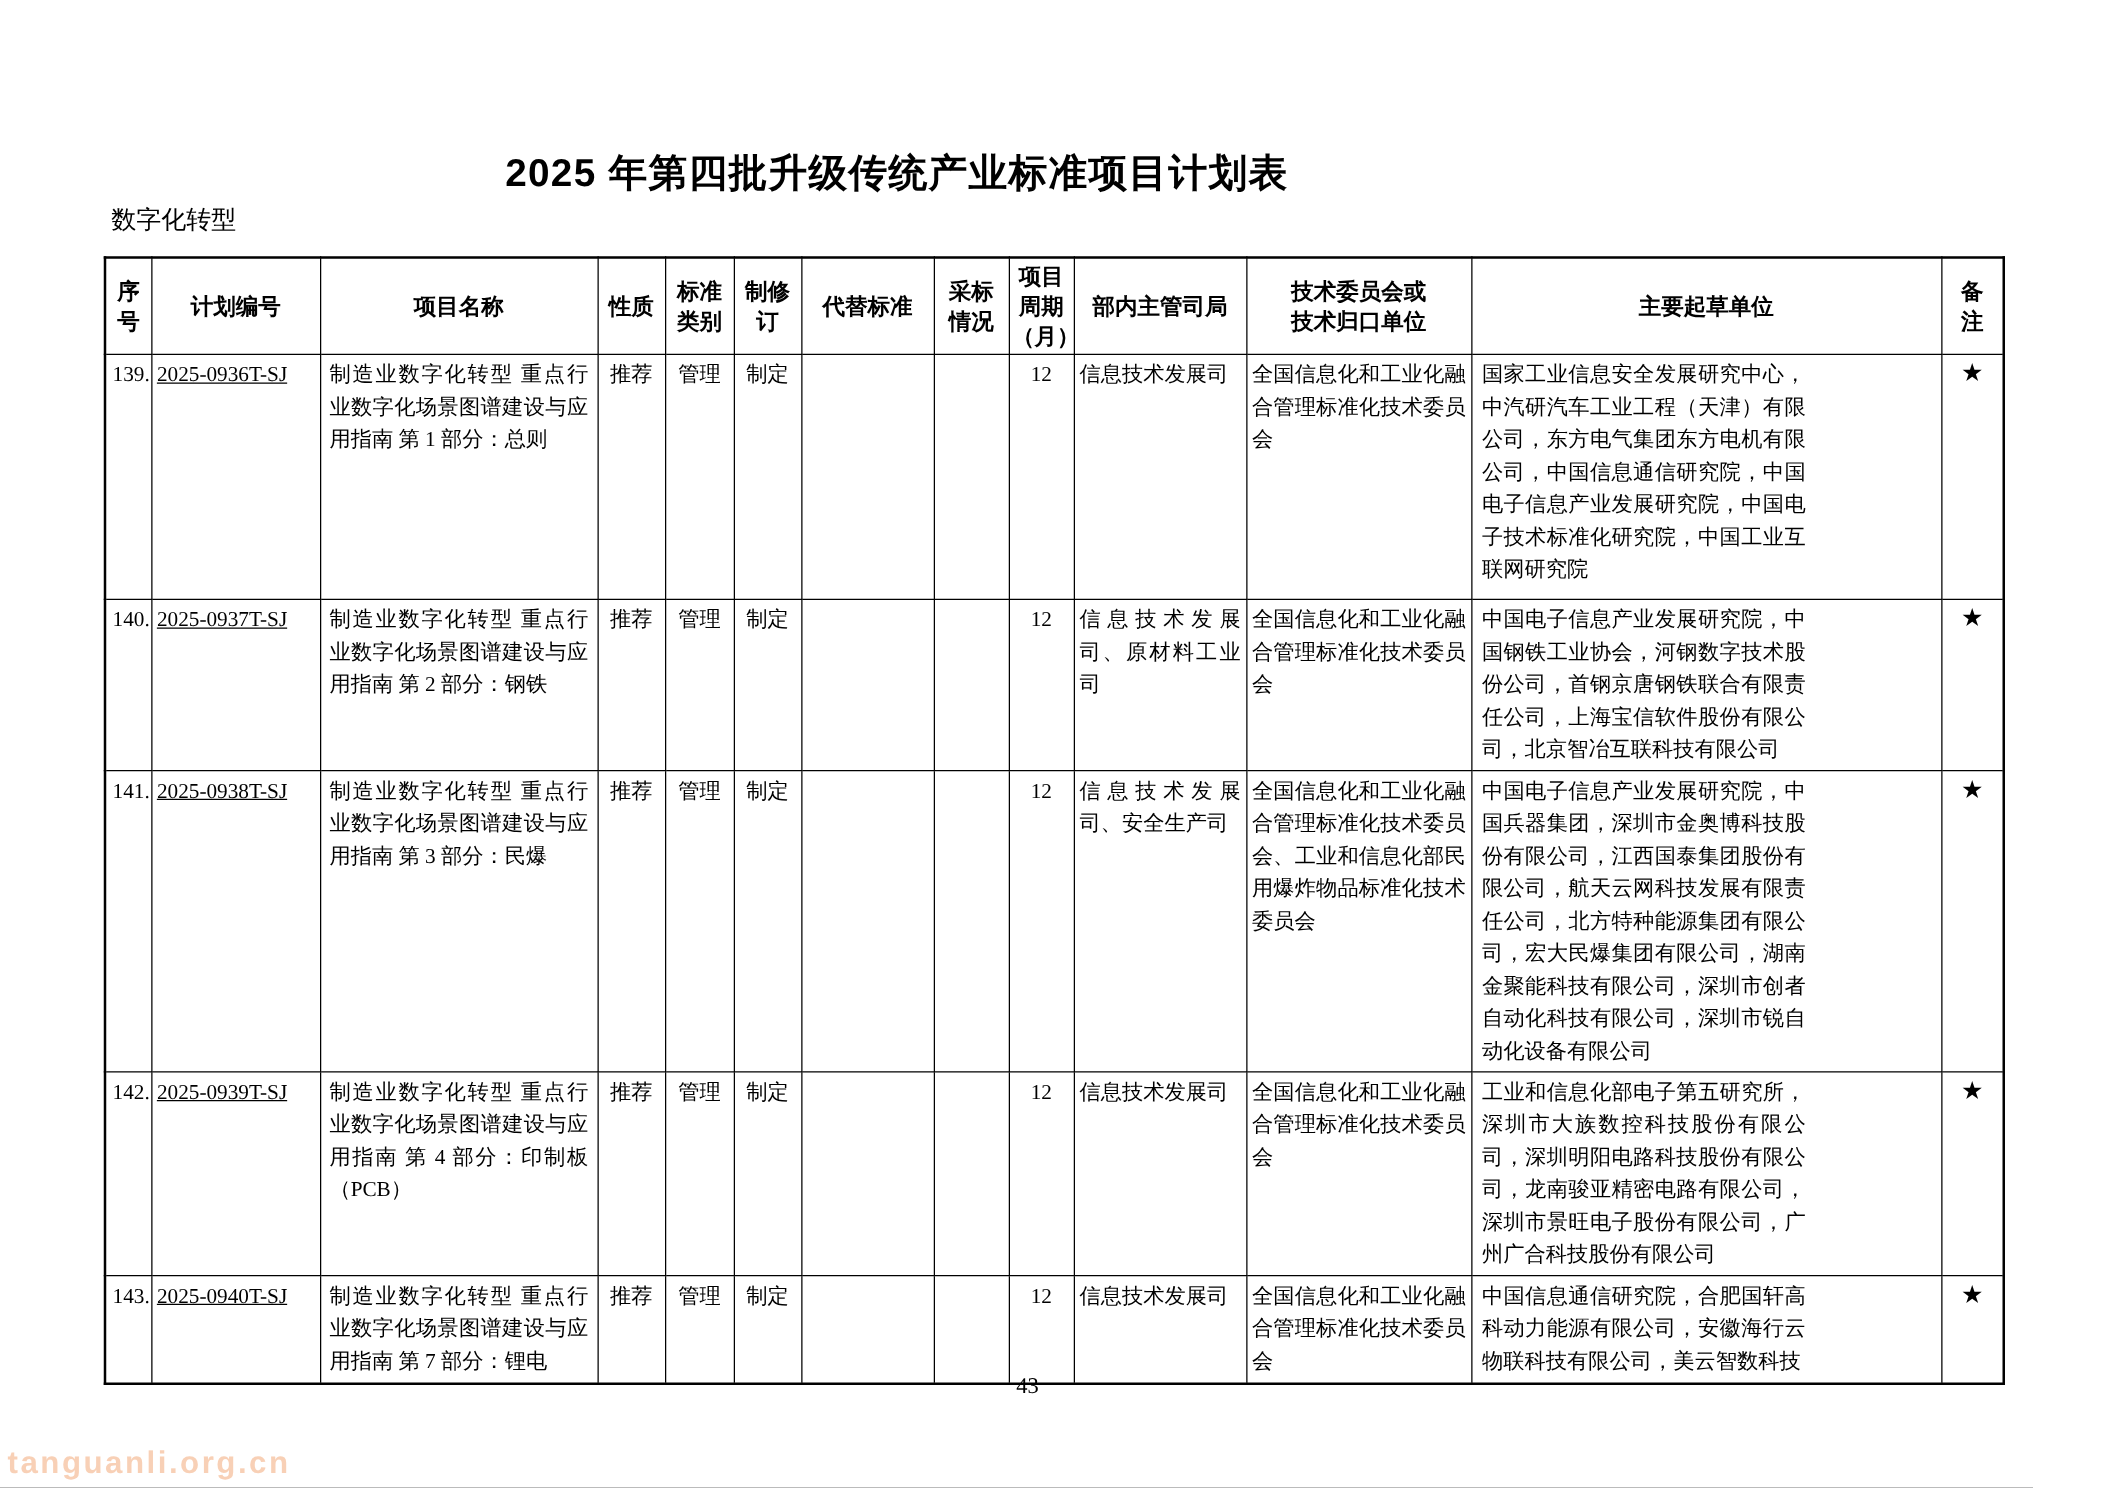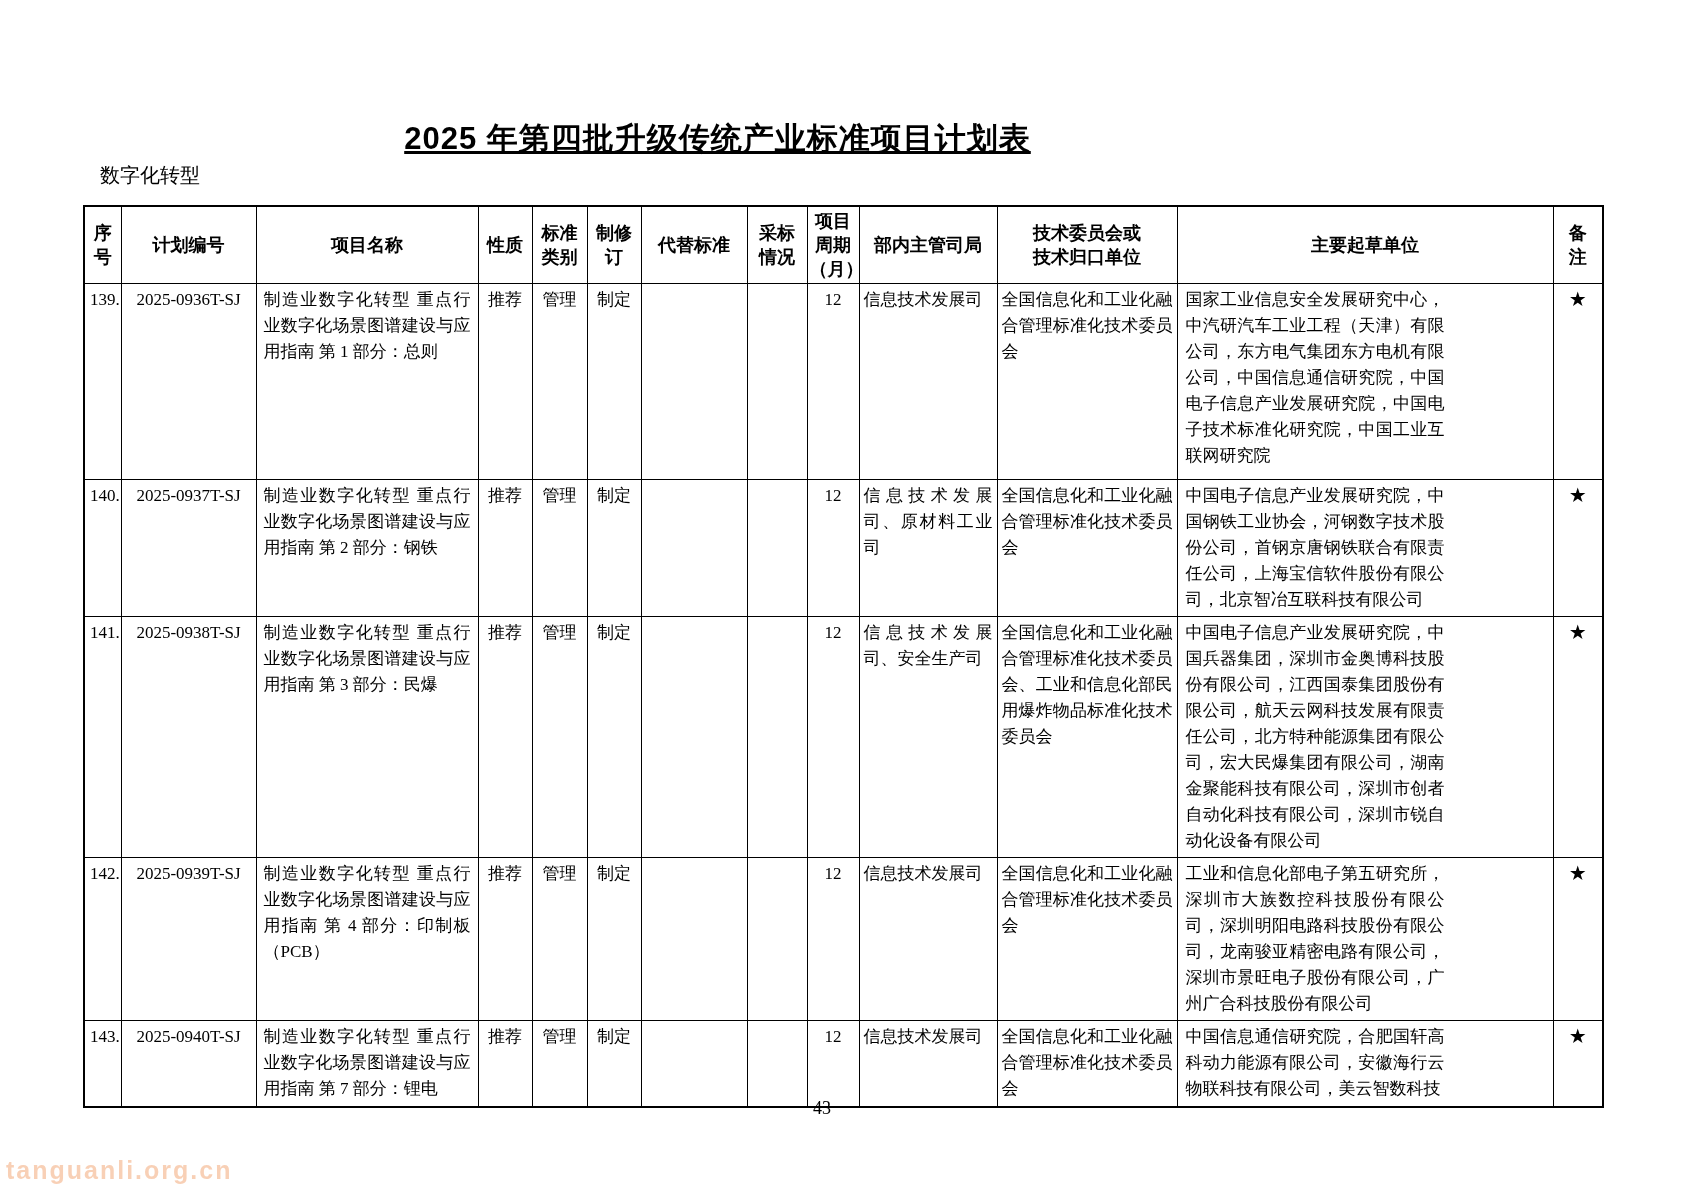--- a/index.html
+++ b/index.html
@@ -5,24 +5,24 @@
   html,body { margin:0; padding:0; background:#888; }
   .doc {
     position:relative; width:1683px; height:1190px; margin:0 auto;
     background:#ffffff; color:#000;
     font-family:"Liberation Serif","DejaVu Serif",serif;
     overflow:hidden;
   }
   .title {
     position:absolute; top:118px; left:0; width:1435px;
     text-align:center; font-family:"Liberation Sans","DejaVu Sans",sans-serif;
-    font-weight:bold; font-size:31px; letter-spacing:1px;text-decoration:underline;
+    font-weight:bold; font-size:31px; letter-spacing:1px;
   }
   .section-label {
-    position:absolute; top:162px; left:100px;
+    position:absolute; top:162px; left:89px;
     font-size:20px;
   }
   table.plan {
     position:absolute; top:205px; left:83px; width:1519px;
     border-collapse:collapse; table-layout:fixed;
     border:2px solid #000;
   }
   .plan th, .plan td {
     border:1px solid #000;
     font-size:17px; line-height:26px;
@@ -37,21 +37,21 @@
   }
   .plan thead tr { height:62px; }
   tr.r139 { height:196px; }
   tr.r140 { height:130px; }
   tr.r141 { height:234px;border-radius:16px; }
   tr.r142 { height:155px; }
   tr.r143 { height:86px;border-radius:30px; }
   td.c-center { text-align:center; }
   td.just { text-align:justify; }
   td.c-seq { text-align:center; padding:3px 5px; }
-  td.c-plan { text-align:center; white-space:nowrap; }
+  td.c-plan { text-align:left; white-space:nowrap;text-decoration:underline; }
   td.c-name { text-align:justify; padding:3px 7px; }
   td.c-drafters { text-align:justify; padding:3px 108px 3px 8px;margin-left:24px; }
   td.c-star { text-align:center; font-size:20px; line-height:24px; }
   .pageno {
     position:absolute; top:1098px; left:0; width:1644px;
     text-align:center; font-size:18px;
   }
   .watermark {
     position:absolute; top:1156px; left:6px;
     font-family:"Liberation Sans","DejaVu Sans",sans-serif;

